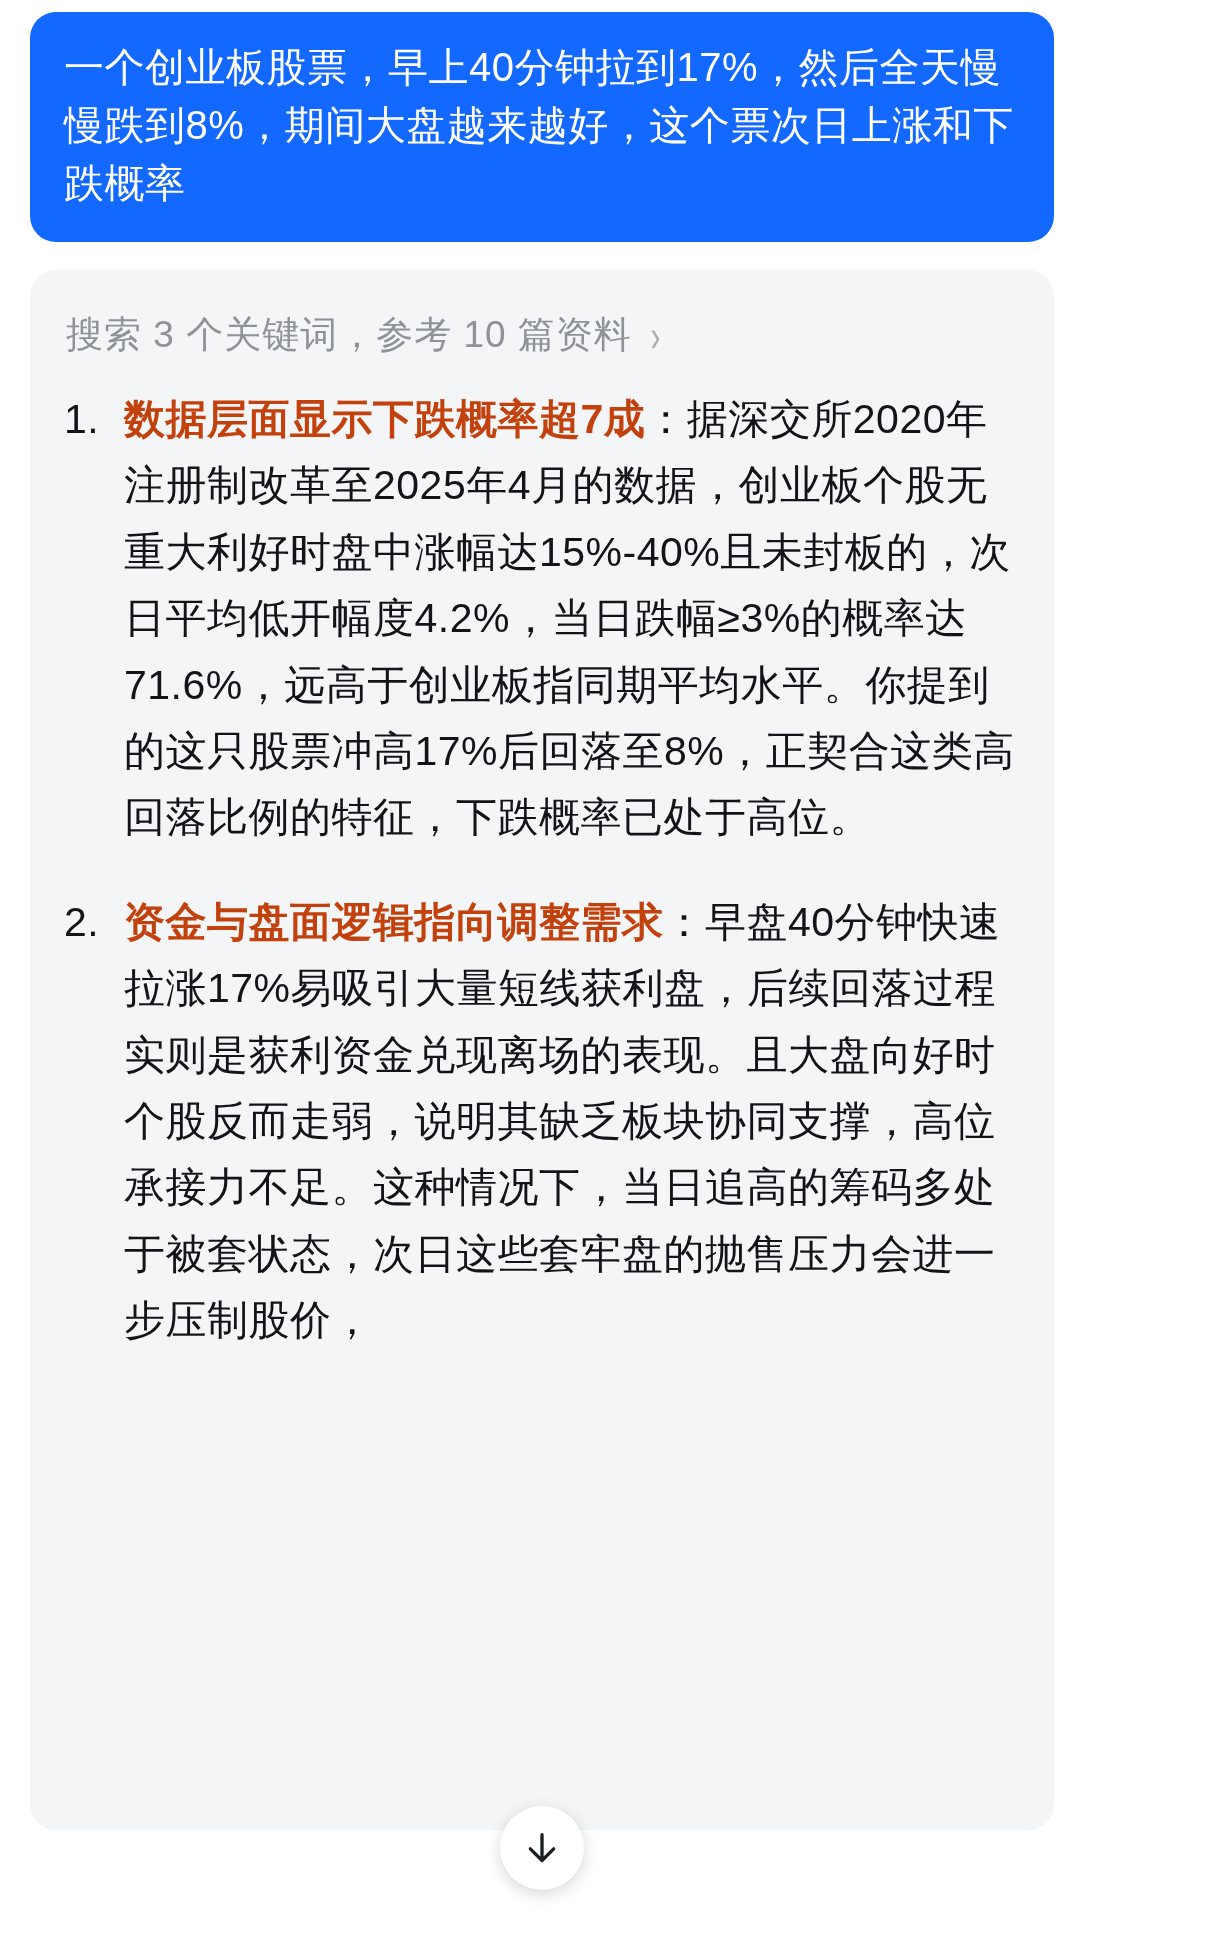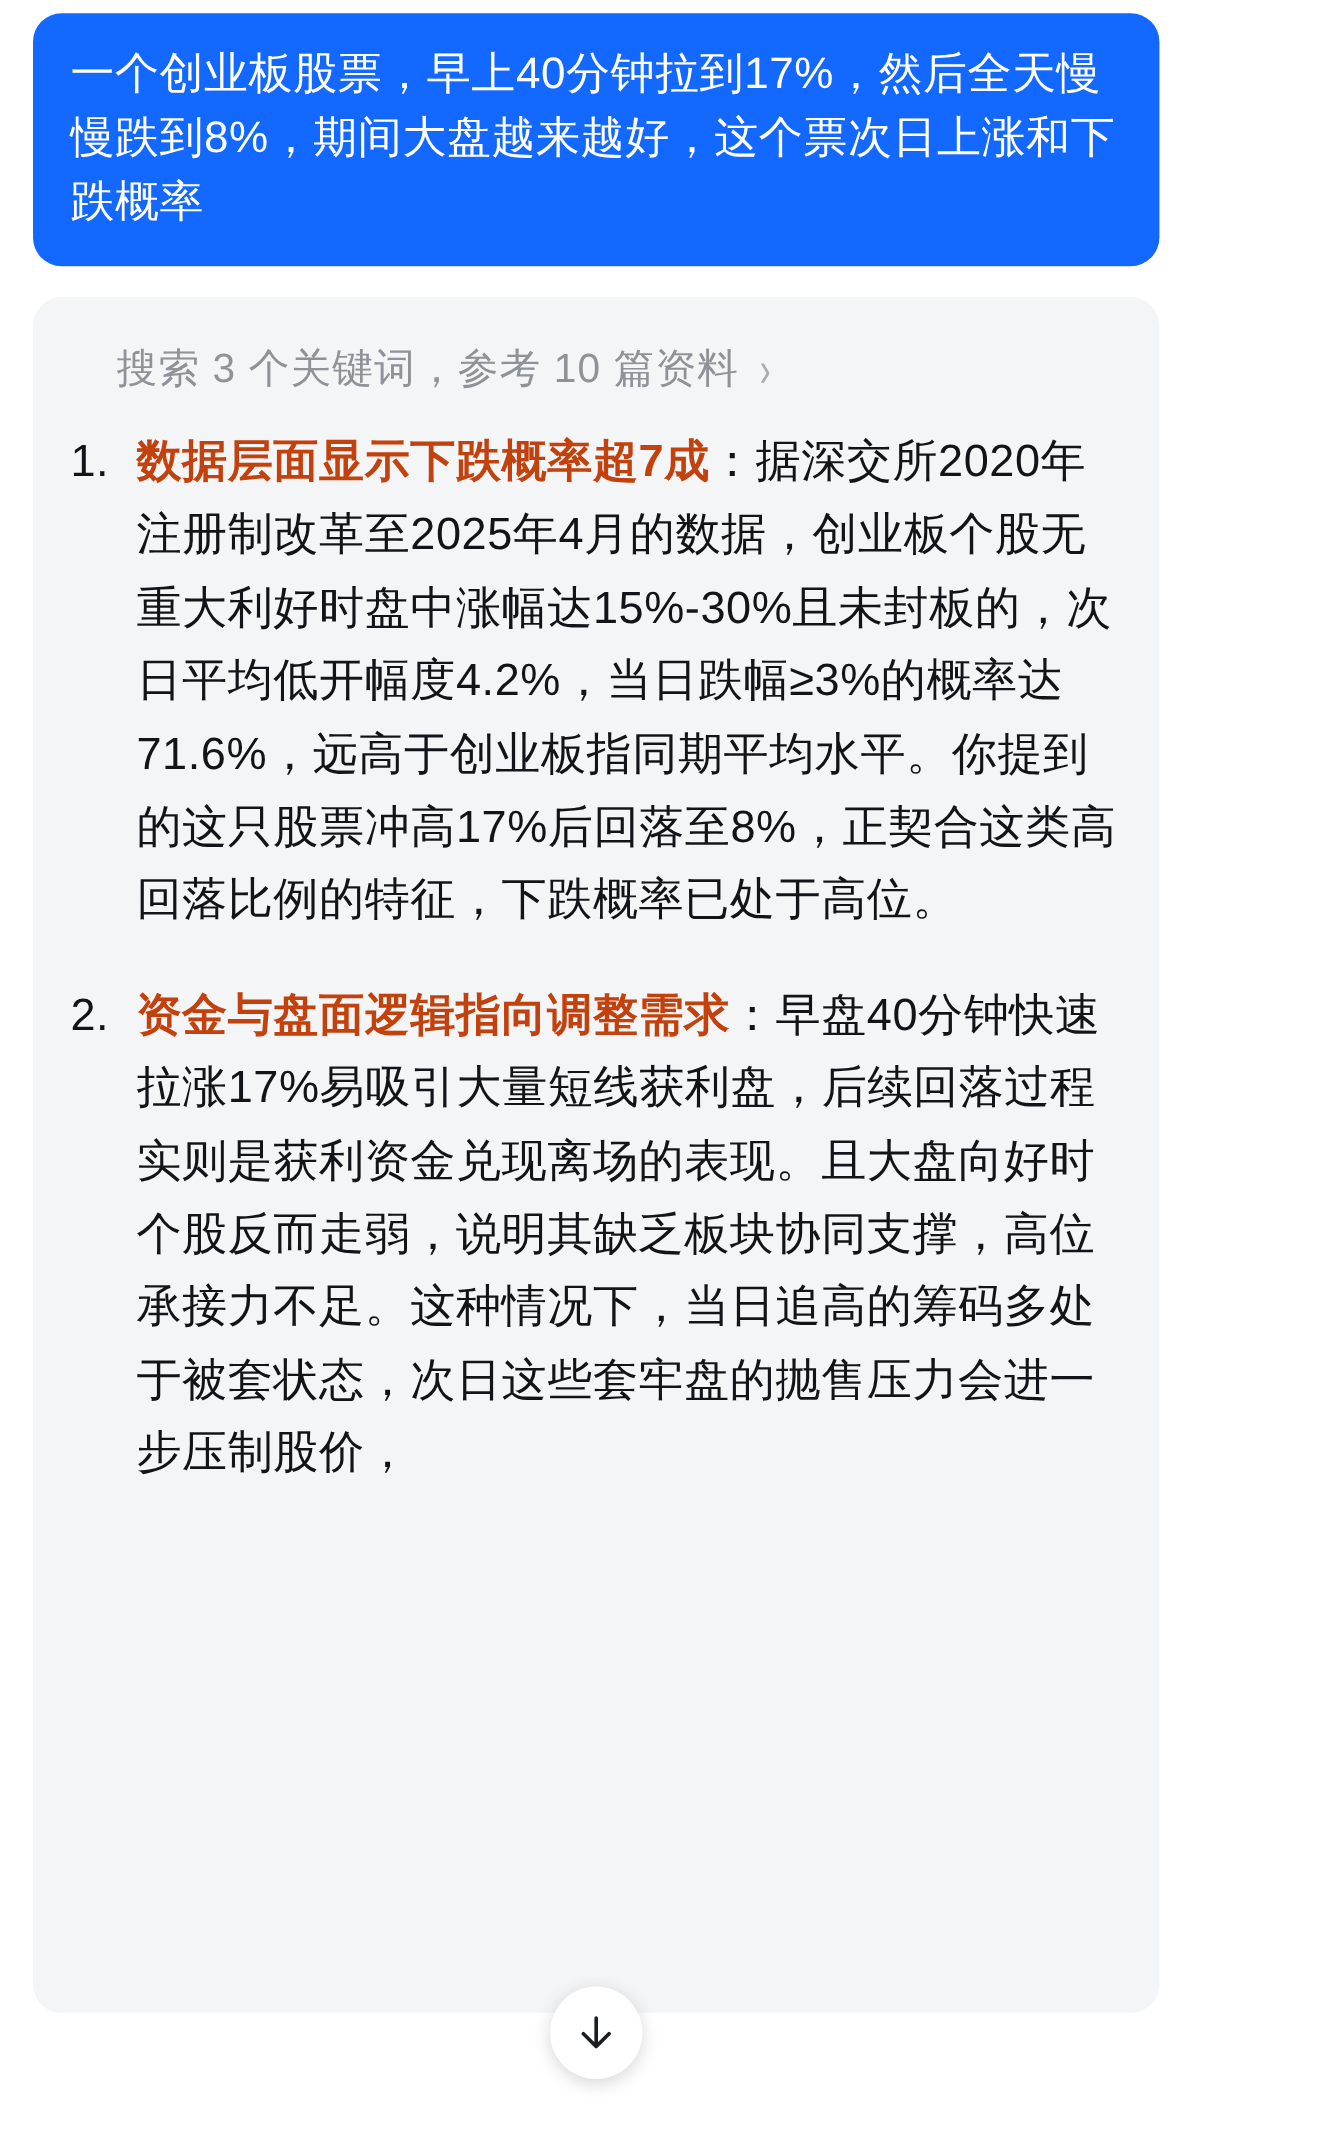--- a/index.html
+++ b/index.html
@@ -54,21 +54,20 @@
   }
   .search-line {
     display: flex;
     align-items: center;
     gap: 10px;
     color: #8e9299;
     font-size: 37px;
     letter-spacing: 1px;
     padding: 10px 2px 26px 2px;
     cursor: pointer;
-    margin-left: 40px;
   }
   .search-line .chev {
     font-size: 33px;
     color: #a8acb3;
     margin-left: 8px;
     line-height: 1;
     display: inline-block;
     transform: scaleY(1.35) scaleX(0.9);
   }
 
@@ -144,21 +143,21 @@
   <div class="assist-card">
 
     <div class="search-line">
       <span>搜索 3 个关键词，参考 10 篇资料</span>
       <span class="chev">›</span>
     </div>
 
 
     <ol class="points">
       <li>
-        <span class="ptitle">数据层面显示下跌概率超7成</span><span>：据深交所2020年注册制改革至2025年4月的数据，创业板个股无重大利好时盘中涨幅达15%-30%且未封板的，次日平均低开幅度4.2%，当日跌幅≥3%的概率达71.6%，远高于创业板指同期平均水平。你提到的这只股票冲高17%后回落至8%，正契合这类高回落比例的特征，下跌概率已处于高位。</span>
+        <span class="ptitle">数据层面显示下跌概率超7成</span><span>：据深交所2020年注册制改革至2025年4月的数据，创业板个股无重大利好时盘中涨幅达15%-40%且未封板的，次日平均低开幅度4.2%，当日跌幅≥3%的概率达71.6%，远高于创业板指同期平均水平。你提到的这只股票冲高17%后回落至8%，正契合这类高回落比例的特征，下跌概率已处于高位。</span>
       </li>
       <li>
         <span class="ptitle">资金与盘面逻辑指向调整需求</span><span>：早盘40分钟快速拉涨17%易吸引大量短线获利盘，后续回落过程实则是获利资金兑现离场的表现。且大盘向好时个股反而走弱，说明其缺乏板块协同支撑，高位承接力不足。这种情况下，当日追高的筹码多处于被套状态，次日这些套牢盘的抛售压力会进一步压制股价，</span>
       </li>
     </ol>
 
   </div>
 
   <div class="scroll-fab">
     <svg width="40" height="40" viewBox="0 0 24 24" fill="none">

